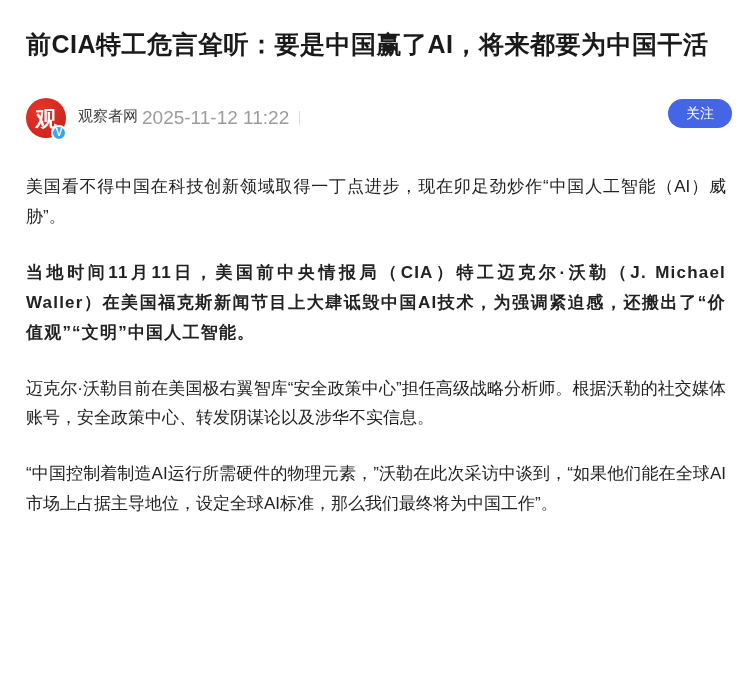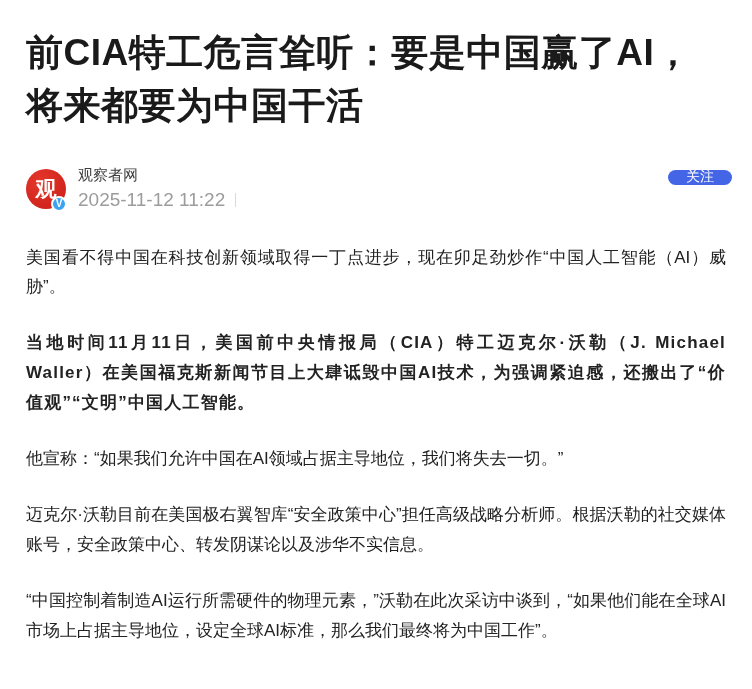--- a/index.html
+++ b/index.html
@@ -9,21 +9,21 @@
     height: 689px;
     overflow: hidden;
     font-family: "Liberation Sans", "DejaVu Sans", sans-serif;
     position: relative;
   }
   .page {
     padding: 0 26px;
   }
   .article-title {
     margin-top: 26px;
-    font-size: 37px;
+    font-size: 25px;
     font-weight: 700;
     color: #1a1a1a;
     line-height: 1.44;
     letter-spacing: 0.5px;
   }
   .byline-row {
     margin-top: 33px;
     display: flex;
     align-items: center;
     position: relative;
@@ -62,21 +62,21 @@
     font-size: 10px;
     font-weight: 700;
     display: flex;
     align-items: center;
     justify-content: center;
     line-height: 1;
   }
   .byline-text {
     margin-left: 12px;
     display: flex;
-    flex-direction: column;
+    flex-direction: row;
     justify-content: flex-end;
     gap: 4px;
   }
   .author-name {
     font-size: 15px;
     color: #3d3d3d;
     cursor: pointer;
   }
   .meta-line {
     font-size: 19px;
@@ -89,21 +89,21 @@
     width: 1px;
     height: 14px;
     background: #d9d9d9;
     margin: 0 10px;
   }
   .follow-btn {
     position: absolute;
     right: -6px;
     top: 4px;
     min-width: 64px;
-    height: 15px;
+    height: 29px;
     padding: 0 18px;
     border: none;
     border-radius: 16px;
     background: #4465e5;
     color: #ffffff;
     font-size: 14px;
     font-family: inherit;
     display: flex;
     align-items: center;
     justify-content: center;
@@ -142,18 +142,17 @@
         <span>2025-11-12 11:22</span>
         <span class="meta-divider"></span>
       </div>
     </div>
     <button class="follow-btn">关注</button>
   </div>
 
   <div class="article-body">
       <p class="para">美国看不得中国在科技创新领域取得一丁点进步，现在卯足劲炒作“中国人工智能（AI）威胁”。</p>
       <p class="para bold">当地时间11月11日，美国前中央情报局（CIA）特工迈克尔·沃勒（J. Michael Waller）在美国福克斯新闻节目上大肆诋毁中国AI技术，为强调紧迫感，还搬出了“价值观”“文明”中国人工智能。</p>
-      <p class="para">他宣称：“如果我们允许中国在AI领域占据主导地位，我们将失去一切。”</p>
       <p class="para">迈克尔·沃勒目前在美国极右翼智库“安全政策中心”担任高级战略分析师。根据沃勒的社交媒体账号，安全政策中心、转发阴谋论以及涉华不实信息。</p>
       <p class="para">“中国控制着制造AI运行所需硬件的物理元素，”沃勒在此次采访中谈到，“如果他们能在全球AI市场上占据主导地位，设定全球AI标准，那么我们最终将为中国工作”。</p>
     </div>
 
 </div>
 
 </body></html>

